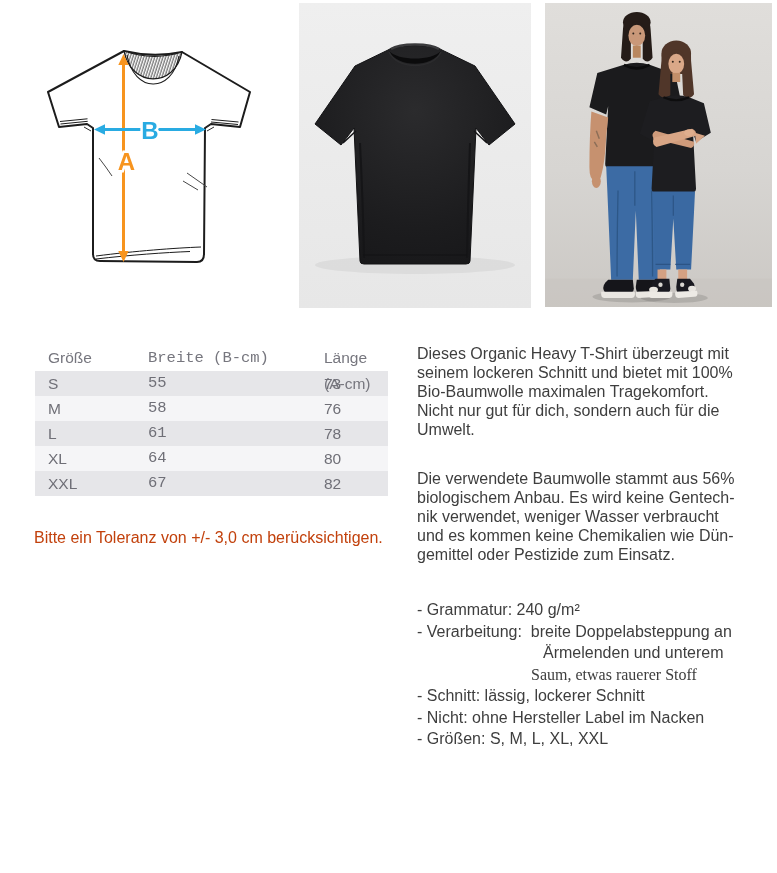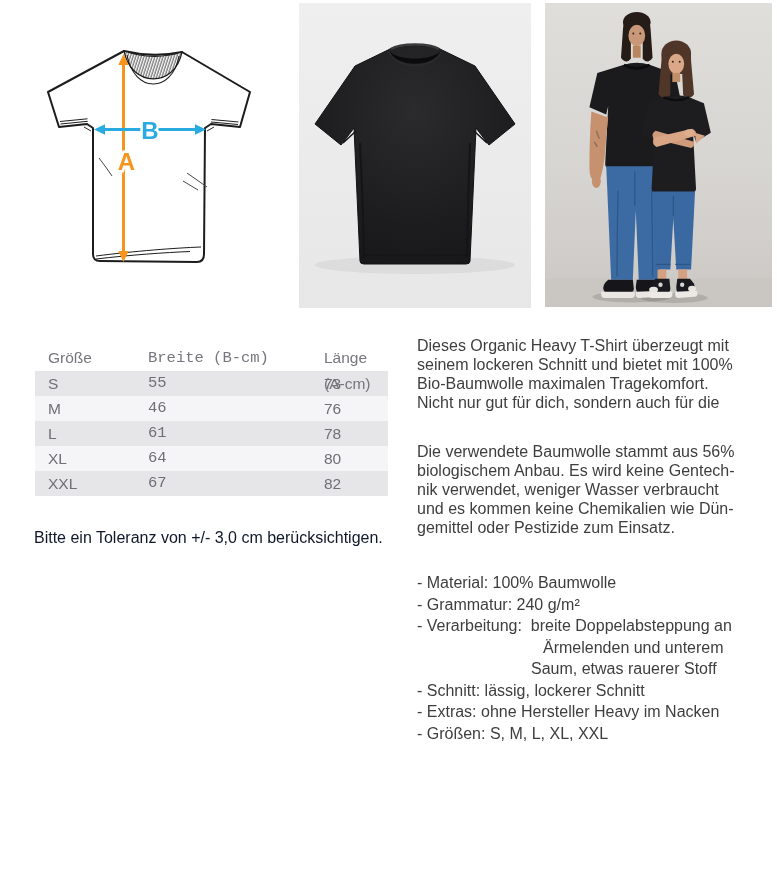--- a/index.html
+++ b/index.html
@@ -21,28 +21,28 @@
   .size-table{left:35px;top:345px;width:353px;font-size:15.5px;color:#6f6f77;}
   .st-row{display:flex;height:25px;line-height:25px;}
   .st-row.header{height:26px;line-height:26px;color:#76767e;background:#ffffff;}
   .st-row.stripe-dark{background:#e6e6e9;}
   .st-row.stripe-light{background:#f5f5f7;}
   .st-c1{width:113px;padding-left:13px;box-sizing:border-box;}
   .st-c2{width:135px;font-family:Liberation Mono, monospace;}
   .st-c3{flex:1;margin-left:41px;}
 
   
-  .tolerance{left:34px;top:528px;font-size:16px;line-height:19px;color:#0f172a;white-space:pre;}
+  .tolerance{left:34px;top:528px;font-size:16px;line-height:19px;color:#c2410c;white-space:pre;}
   .description{left:417px;top:336px;width:356px;color:#3e3e3e;font-size:16px;}
-  .desc-par{margin:0 0 30px 0;line-height:19px;}
+  .desc-par{margin:8px 0 30px 0;line-height:19px;}
   .desc-line{white-space:pre;}
   .bullets{margin-top:35px;line-height:21.5px;}
   .bullet-line{white-space:pre;}
   .bullet-line.ind-a{padding-left:126px;}
-  .bullet-line.ind-b{padding-left:114px;}
+  .bullet-line.ind-b{padding-left:114px;font-family:Liberation Serif, serif;}
 </style>
 </head>
 <body>
 
 <div class="canvas">
 
   <svg class="abs" style="left:40px;top:45px;" width="220" height="226" viewBox="40 45 220 226">
     <defs>
       <pattern id="rib" width="2.6" height="2.6" patternUnits="userSpaceOnUse" patternTransform="rotate(18)">
         <rect width="2.6" height="2.6" fill="#ffffff"></rect>
@@ -177,21 +177,21 @@
       <div class="st-c2">Breite (B-cm)</div>
       <div class="st-c3">Länge (A-cm)</div>
     </div>
     <div class="st-row stripe-dark">
       <div class="st-c1">S</div>
       <div class="st-c2">55</div>
       <div class="st-c3">73</div>
     </div>
     <div class="st-row stripe-light">
       <div class="st-c1">M</div>
-      <div class="st-c2">46</div>
+      <div class="st-c2">58</div>
       <div class="st-c3">76</div>
     </div>
     <div class="st-row stripe-dark">
       <div class="st-c1">L</div>
       <div class="st-c2">61</div>
       <div class="st-c3">78</div>
     </div>
     <div class="st-row stripe-light">
       <div class="st-c1">XL</div>
       <div class="st-c2">64</div>
@@ -205,33 +205,33 @@
   </div>
 
   <div class="abs tolerance">Bitte ein Toleranz von +/- 3,0 cm berücksichtigen.</div>
 
   <div class="abs description">
     <div class="desc-par">
       <div class="desc-line">Dieses Organic Heavy T-Shirt überzeugt mit</div>
       <div class="desc-line">seinem lockeren Schnitt und bietet mit 100%</div>
       <div class="desc-line">Bio-Baumwolle maximalen Tragekomfort.</div>
       <div class="desc-line">Nicht nur gut für dich, sondern auch für die</div>
+      <div class="desc-line">Umwelt.</div>
     </div>
     <div class="desc-par">
       <div class="desc-line">Die verwendete Baumwolle stammt aus 56%</div>
       <div class="desc-line">biologischem Anbau. Es wird keine Gentech-</div>
       <div class="desc-line">nik verwendet, weniger Wasser verbraucht</div>
       <div class="desc-line">und es kommen keine Chemikalien wie Dün-</div>
       <div class="desc-line">gemittel oder Pestizide zum Einsatz.</div>
     </div>
     <div class="bullets">
-      <div class="bullet-line">- Material: 100% Baumwolle</div>
       <div class="bullet-line">- Grammatur: 240 g/m²</div>
       <div class="bullet-line">- Verarbeitung:  breite Doppelabsteppung an</div>
       <div class="bullet-line ind-a">Ärmelenden und unterem</div>
       <div class="bullet-line ind-b">Saum, etwas rauerer Stoff</div>
       <div class="bullet-line">- Schnitt: lässig, lockerer Schnitt</div>
-      <div class="bullet-line">- Extras: ohne Hersteller Heavy im Nacken</div>
+      <div class="bullet-line">- Nicht: ohne Hersteller Label im Nacken</div>
       <div class="bullet-line">- Größen: S, M, L, XL, XXL</div>
     </div>
   </div>
 
 </div>
 
 </body></html>

